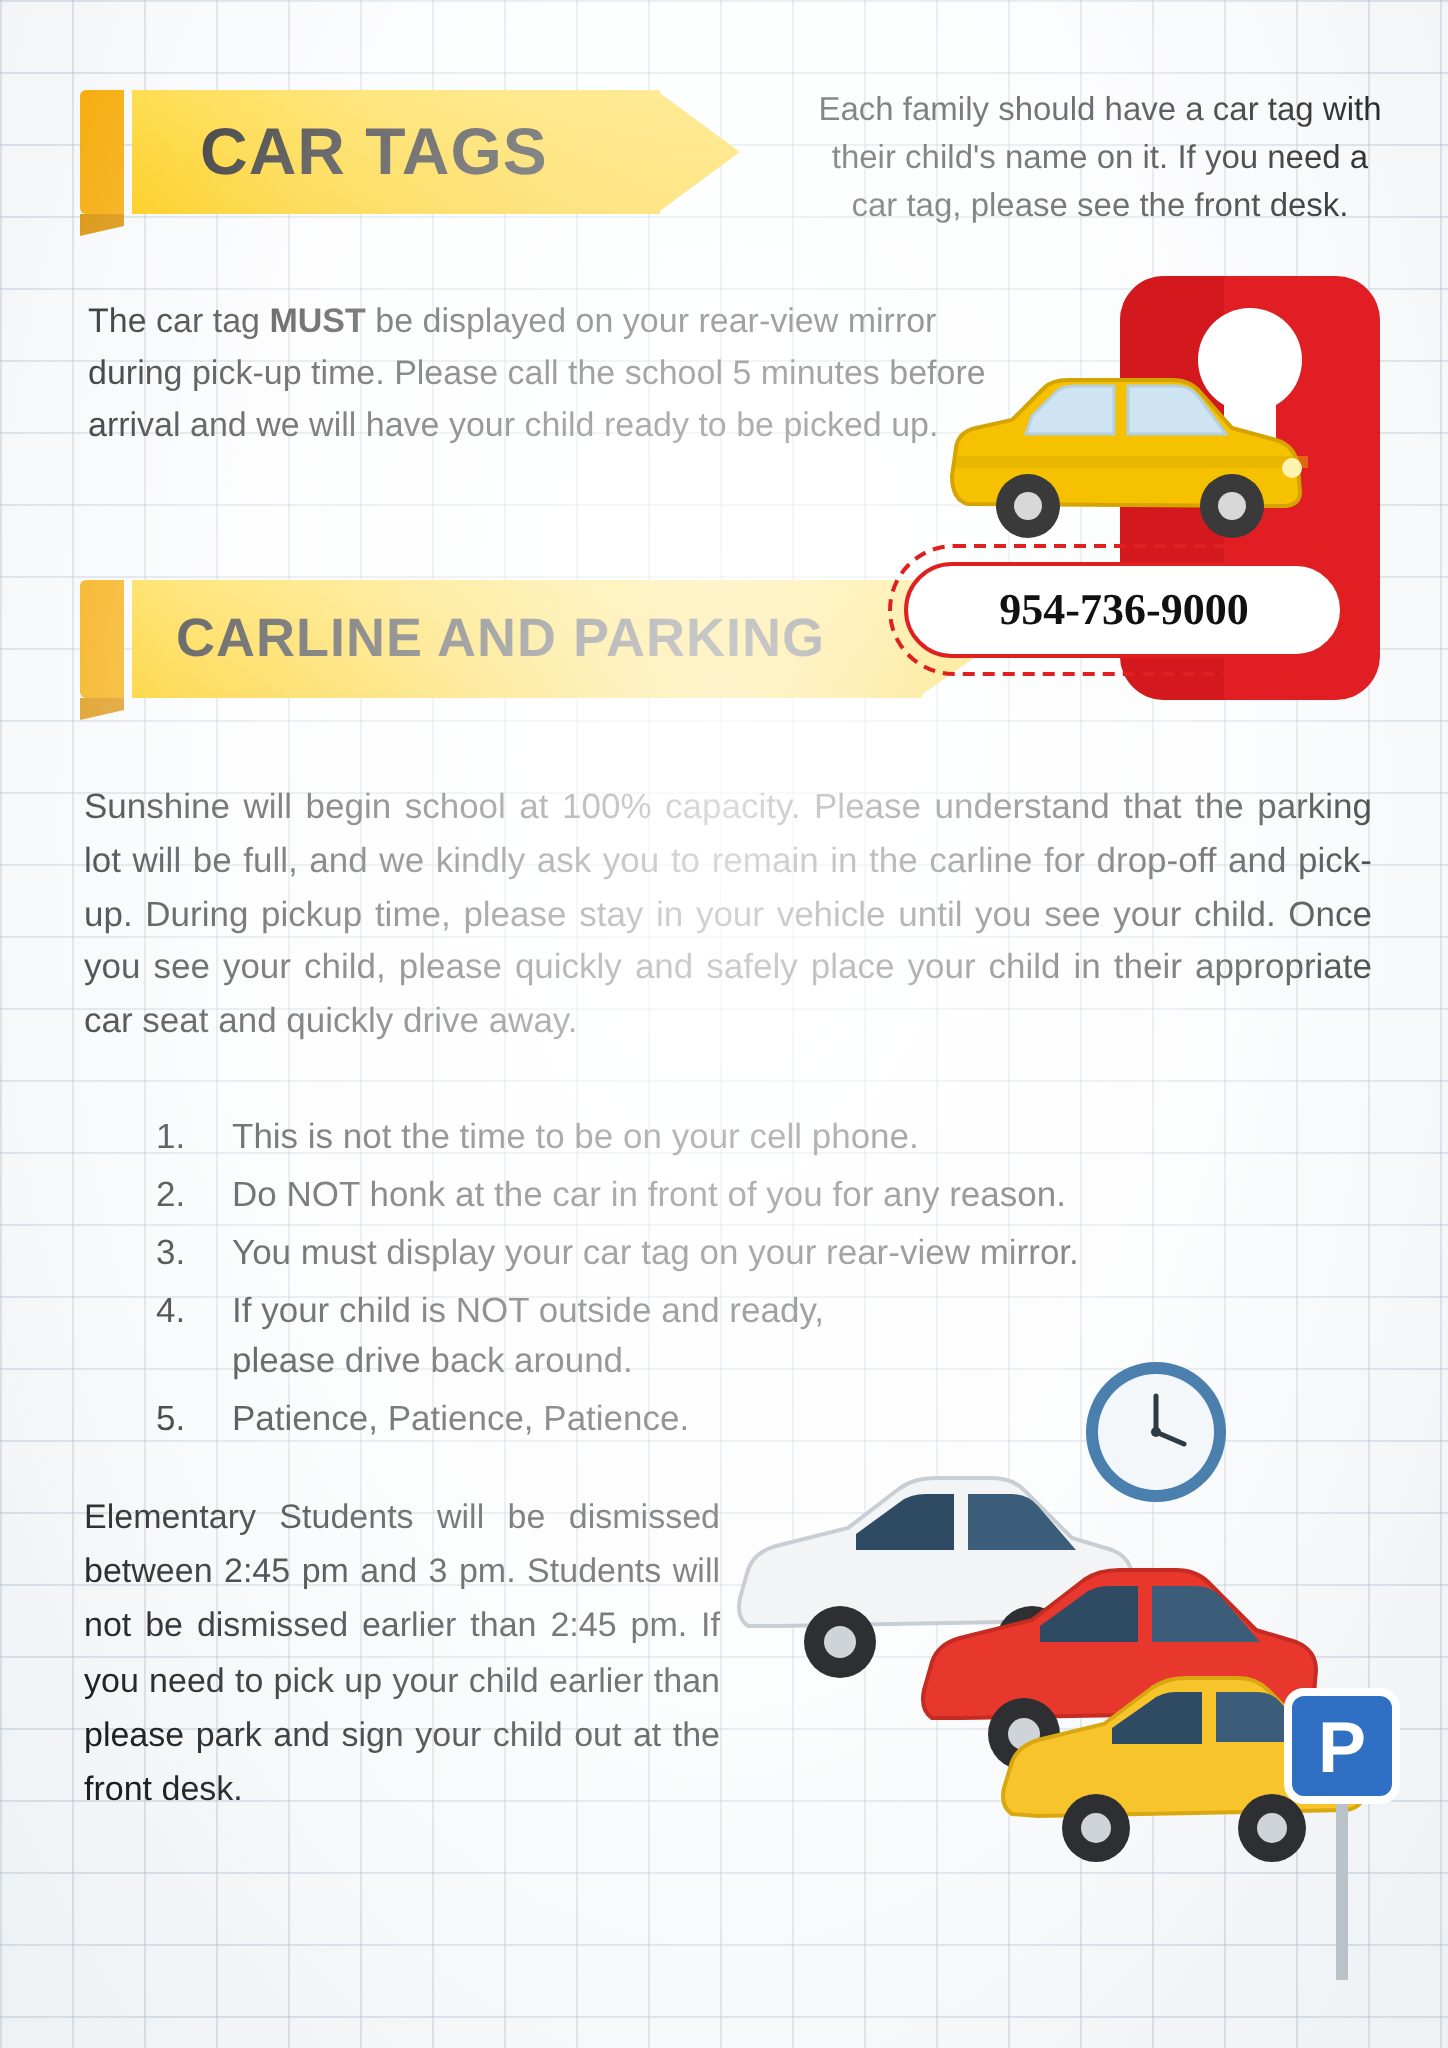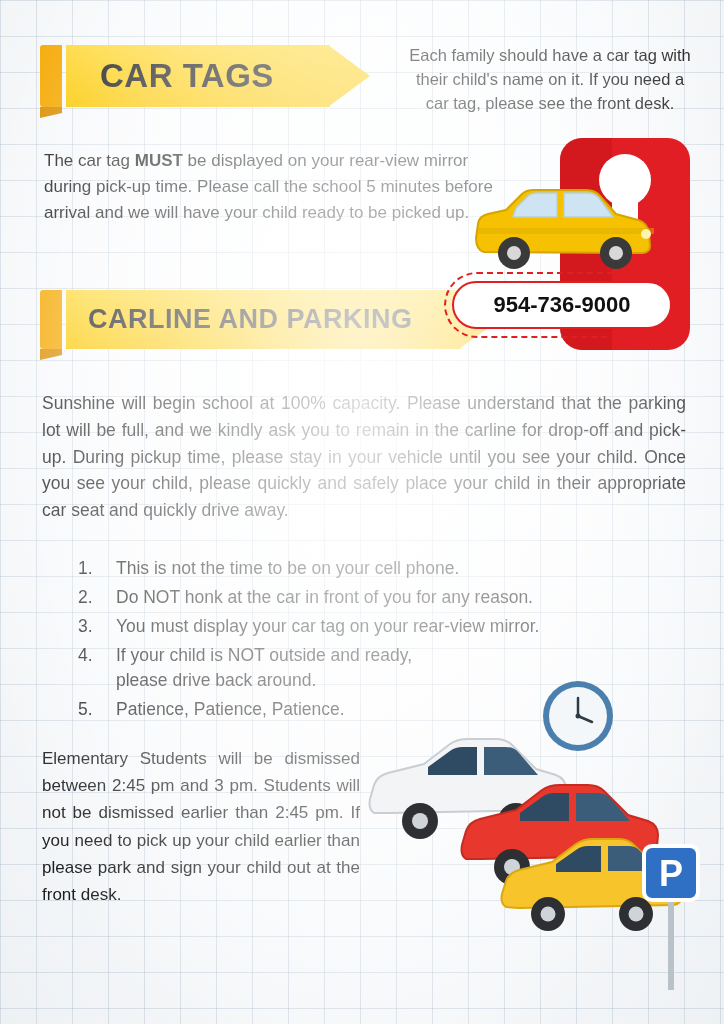--- a/index.html
+++ b/index.html
@@ -162,20 +162,21 @@
     border: 2px solid #e02020;
     border-radius: 24px;
     background: #ffffff;
     display: flex;
     align-items: center;
     justify-content: center;
     font-size: 22px;
     font-weight: bold;
     color: #111;
     z-index: 6;
+    font-family: Liberation Serif, serif;
   }
   #phone-dashes {
     position: absolute;
     left: 444px;
     top: 272px;
     width: 236px;
     height: 66px;
     border: 2px dashed #e02020;
     border-radius: 34px;
     z-index: 5;

